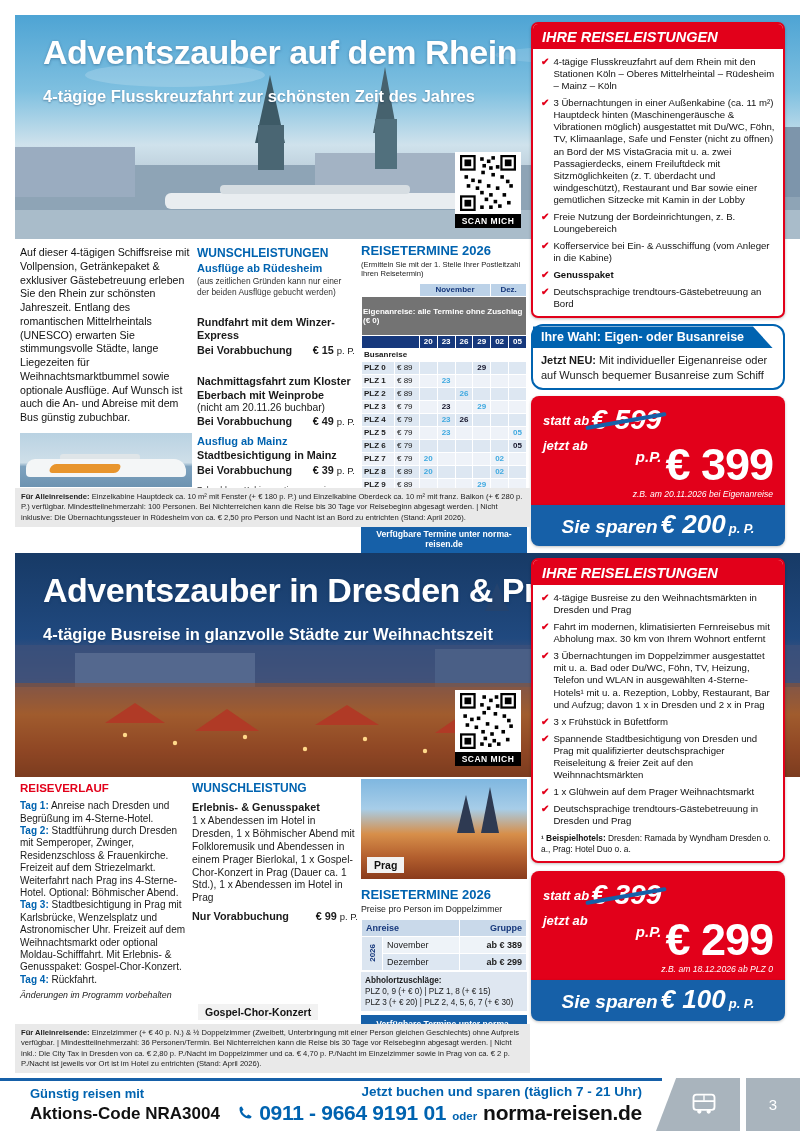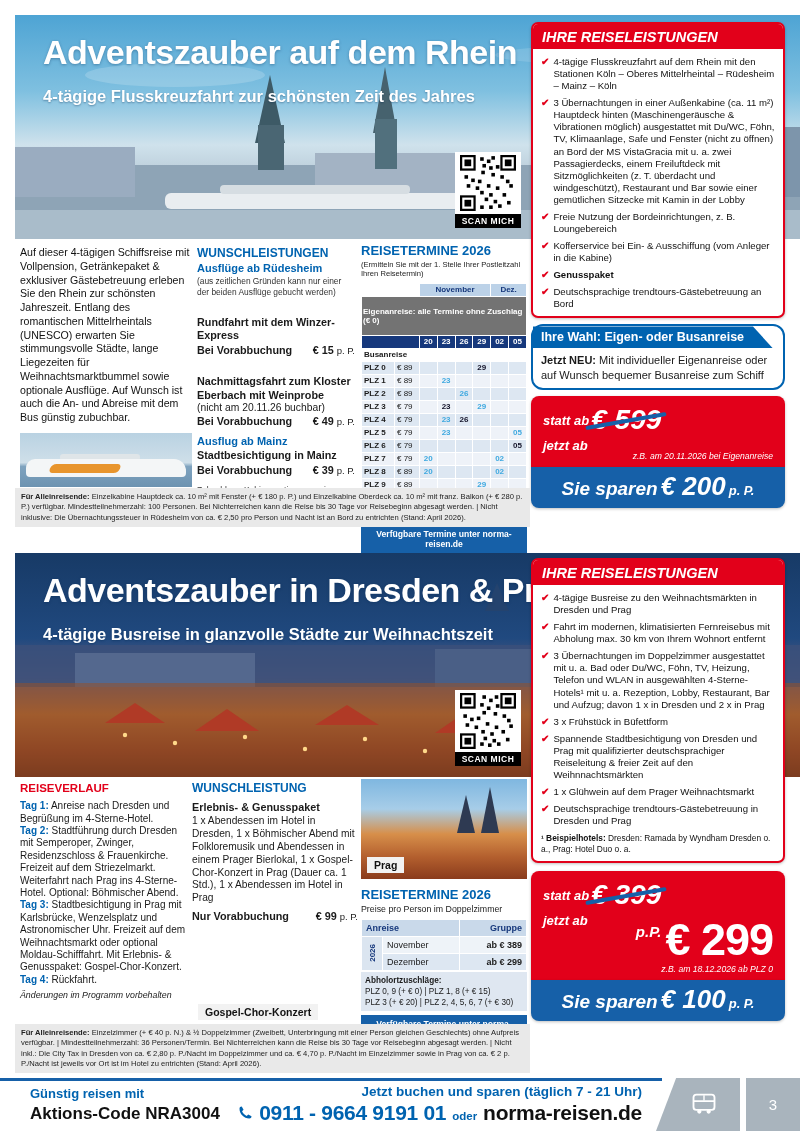--- a/index.html
+++ b/index.html
@@ -243,20 +243,21 @@
       <div class="choice-head">Ihre Wahl: Eigen- oder Busanreise</div>
       <div class="choice-body"><b>Jetzt NEU:</b> <span>Mit individueller Eigenanreise oder auf Wunsch bequemer Busanreise zum Schiff</span></div>
     </div>
 
     <div class="pricebox">
       <div class="statt">
           <span>statt ab</span>
           <span class="struck">€ 599</span>
         </div>
       <div class="jetzt">jetzt ab</div>
+      <div class="bigprice"><span class="pp">p.P.</span><span class="val">€ 399</span></div>
       <div class="price-note">z.B. am 20.11.2026 bei Eigenanreise</div>
     </div>
     <div class="saveband">
       <span class="s1">Sie sparen</span><span class="s2">€ 200</span><span class="s3">p. P.</span>
     </div>
   </div>
 
   <div class="col" style="left:20px;top:246px;width:172px;">
     <div class="intro">Auf dieser 4-tägigen Schiffsreise mit Vollpension, Getränkepaket &amp; exklusiver Gästebetreuung erleben Sie den Rhein zur schönsten Jahreszeit. Entlang des romantischen Mittelrheintals (UNESCO) erwarten Sie stimmungsvolle Städte, lange Liegezeiten für Weihnachtsmarktbummel sowie optionale Ausflüge. Auf Wunsch ist auch die An- und Abreise mit dem Bus günstig zubuchbar.</div>
     <div class="thumb ship-img">

